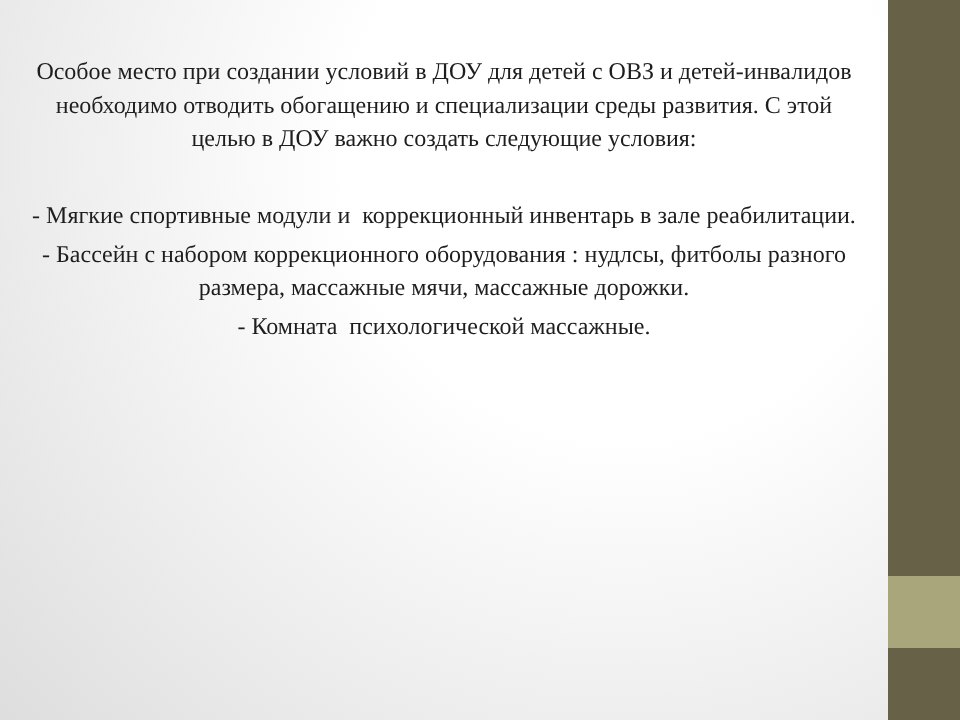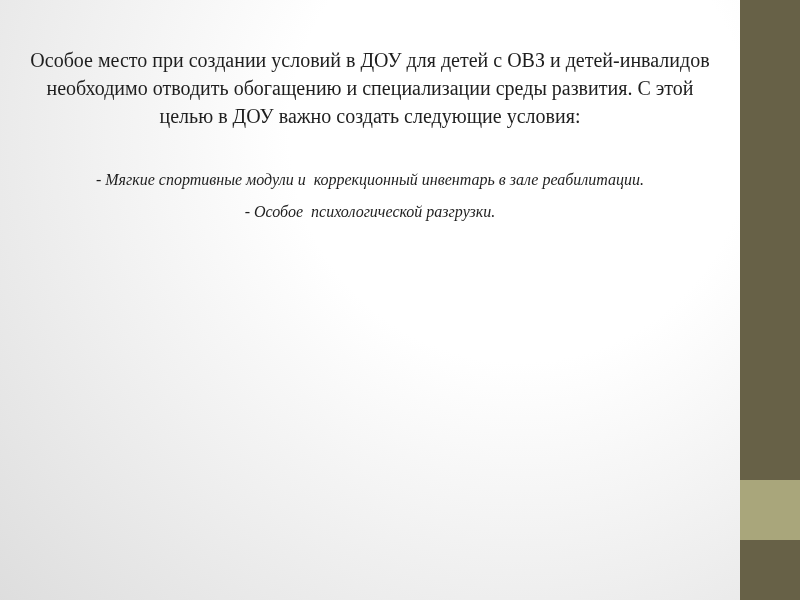--- a/index.html
+++ b/index.html
@@ -28,24 +28,23 @@
     box-sizing: border-box;
   }
   .intro {
     margin: 0 0 36px 0;
     font-size: 20px;
     line-height: 28px;
     white-space: pre-wrap;
   }
   .item {
     margin: 0 0 4px 0;
-    font-size: 16px;
+    font-size: 20px;
     line-height: 28px;
     white-space: pre-wrap;
-    font-style: italic;
   }
   .sidebar {
     position: absolute;
     right: 0;
     top: 0;
     width: 60px;
     height: 600px;
     background: var(--sidebar-bg, #676147);
   }
   .accent-square {
@@ -57,18 +56,19 @@
     background: var(--accent-square, #a9a67b);
   }
 </style>
 </head>
 <body>
 
 <div class="slide">
   <div class="content">
     <p class="intro">Особое место при создании условий в ДОУ для детей с ОВЗ и детей-инвалидов необходимо отводить обогащению и специализации среды развития. С этой целью в ДОУ важно создать следующие условия:</p>
     <p class="item">- Мягкие спортивные модули и  коррекционный инвентарь в зале реабилитации.</p>
-    <p class="item">- Особое  психологической разгрузки.</p>
+    <p class="item">- Бассейн с набором коррекционного оборудования : нудлсы, фитболы разного размера, массажные мячи, массажные дорожки.</p>
+    <p class="item">- Комната  психологической массажные.</p>
   </div>
   <div class="sidebar">
     <div class="accent-square"></div>
   </div>
 </div>
 
 </body></html>

